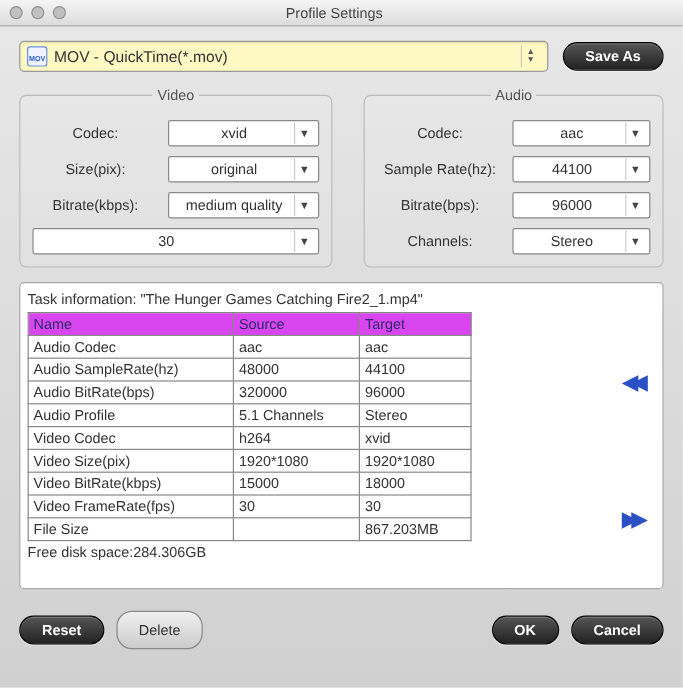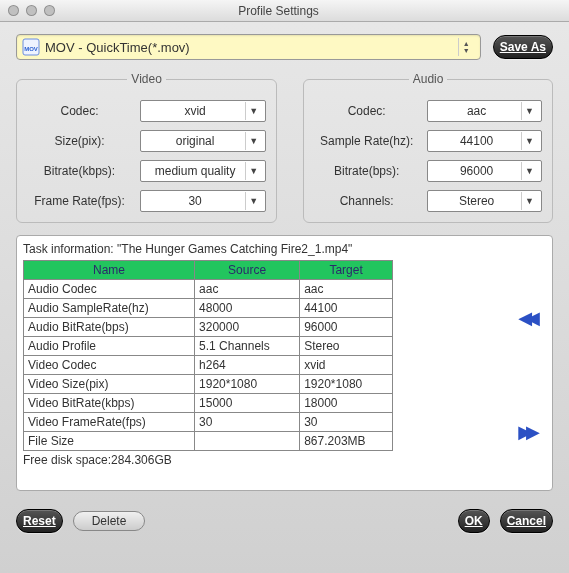--- a/index.html
+++ b/index.html
@@ -40,29 +40,28 @@
     font-size: 8px; font-weight: bold; color: #2a5fd0;
   }
   .profile-text { flex: 1; padding-left: 4px; font-size: 13px; }
   .dropdown-arrows {
     width: 16px; height: 18px; border-left: 1px solid #ccc; display: flex; flex-direction: column;
     align-items: center; justify-content: center; font-size: 7px; line-height: 7px; color: #555;
   }
   .btn-dark {
     background: linear-gradient(#555, #222);
     color: #fff; border: 1px solid #000; border-radius: 13px;
-    height: 24px; padding: 0 6px; font-size: 12px; font-weight: bold;
+    height: 24px; padding: 0 18px; font-size: 12px; font-weight: bold;
     box-shadow: 0 1px 1px rgba(255,255,255,0.4), inset 0 1px 0 rgba(255,255,255,0.2);
     cursor: pointer;
-    text-decoration: underline;
   }
   .btn-light {
     background: linear-gradient(#f0f0f0, #ccc);
     color: #333; border: 1px solid #888; border-radius: 13px;
-    height: 20px; padding: 0 18px; font-size: 12px;
+    height: 32px; padding: 0 18px; font-size: 12px;
     cursor: pointer;
   }
   .panels { display: flex; gap: 10px; margin-bottom: 12px; text-align: center; }
   fieldset {
     border: 1px solid #bbb; border-radius: 6px; padding: 10px 10px 6px 10px;
     background: rgba(255,255,255,0.08);
   }
   legend { padding: 0 4px; color: #555; font-size: 12px; }
   .video-fs { flex: 1.05; }
   .audio-fs { flex: 1; margin-left: 16px; }
@@ -88,21 +87,21 @@
   }
   .task-title { font-size: 12px; margin-bottom: 4px; }
   table {
     border-collapse: collapse; width: 370px; font-size: 12px;
   }
   th, td {
     border: 1px solid #888; padding: 2px 4px; text-align: left;
     font-weight: normal;
   }
   thead th {
-    background: #22c55e; color: #2a2a6a; font-weight: normal; text-align: center;
+    background: #d946ef; color: #2a2a6a; font-weight: normal;
   }
   .freespace { font-size: 12px; margin-top: 2px; }
   .nav-arrows {
     position: absolute; right: 12px; top: 70px; display: flex; flex-direction: column; gap: 90px;
   }
   .nav-arrow {
     width: 28px; height: 24px; display: flex; align-items: center; justify-content: center;
     cursor: pointer; color: #2b50c4; font-size: 18px; letter-spacing: -6px;
     text-shadow: 0 1px 0 rgba(255,255,255,0.6);
   }
@@ -157,21 +156,20 @@
         </div>
       </div>
       <div class="form-row">
         <span class="form-label">Bitrate(kbps):</span>
         <div class="combo">
           <span class="ct">medium quality</span>
           <span class="cbtn">▼</span>
         </div>
       </div>
       <div class="form-row">
-        <span class="form-label">Frame Rate(fps):</span>
         <div class="combo">
           <span class="ct">30</span>
           <span class="cbtn">▼</span>
         </div>
       </div>
     </fieldset>
 
     <fieldset class="audio-fs">
       <legend>Audio</legend>
       <div class="form-row">

